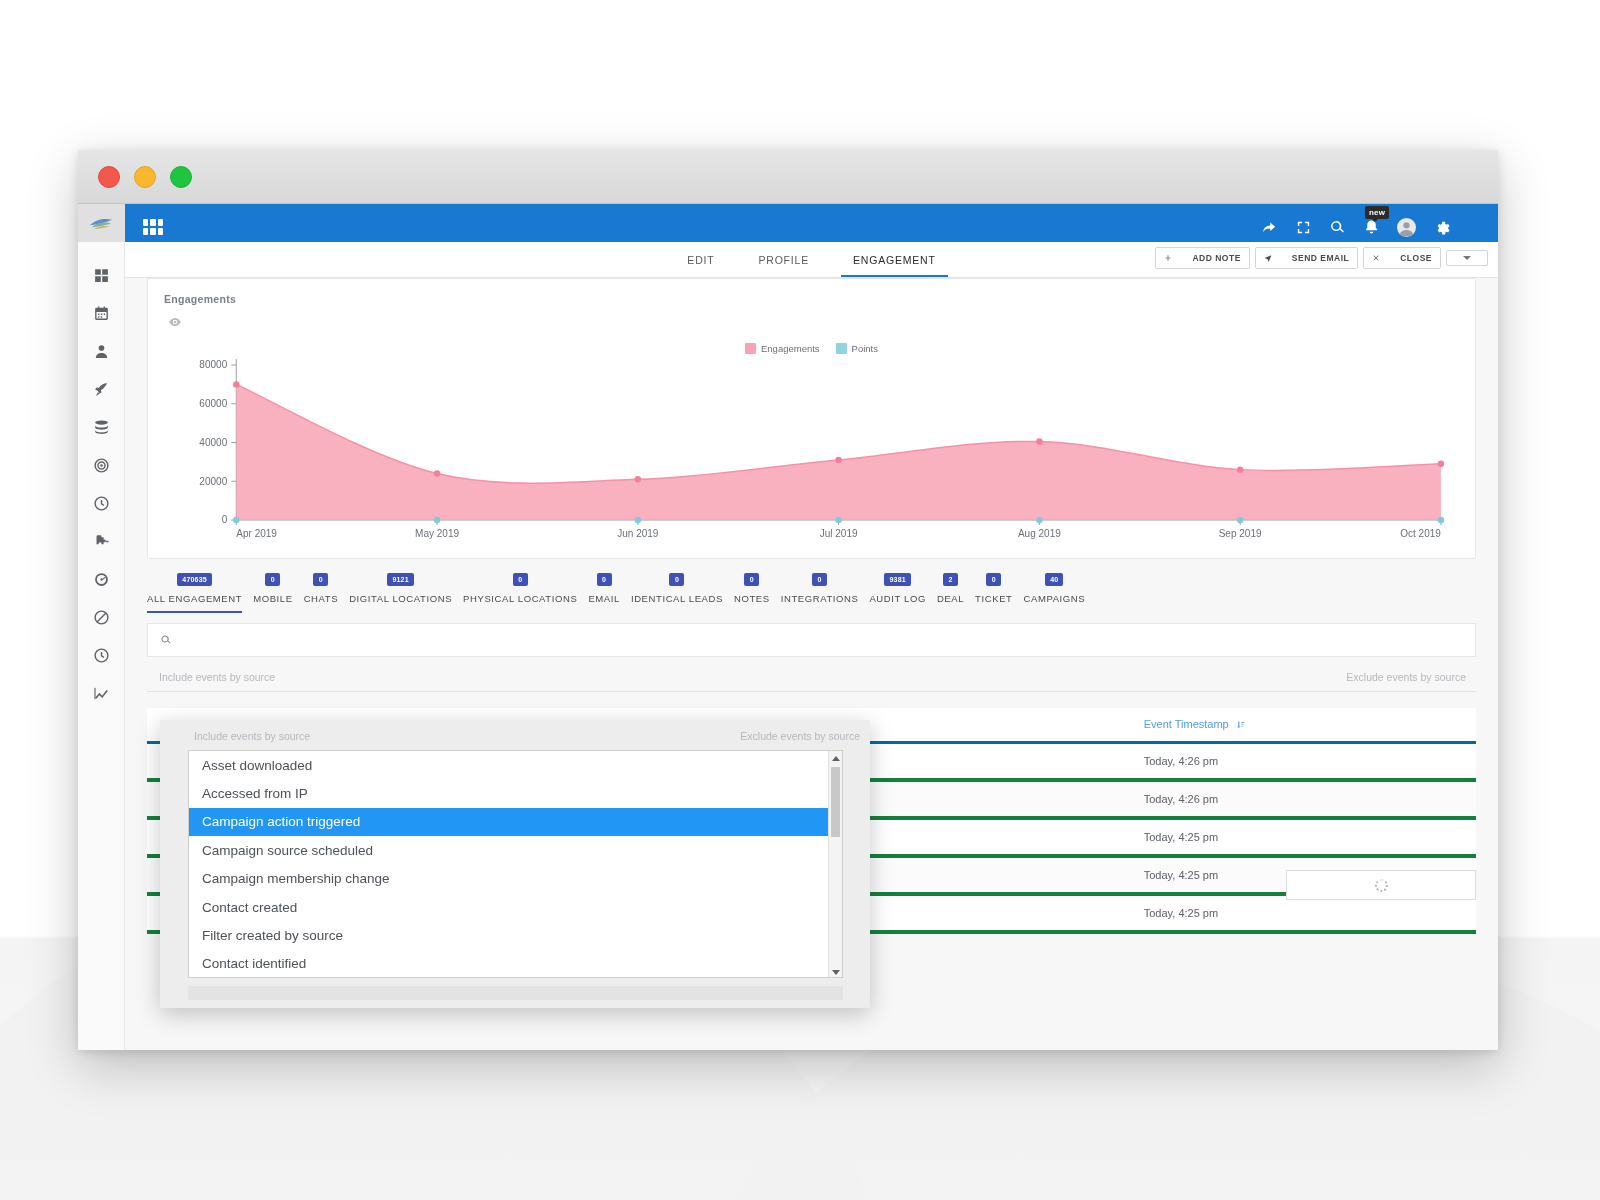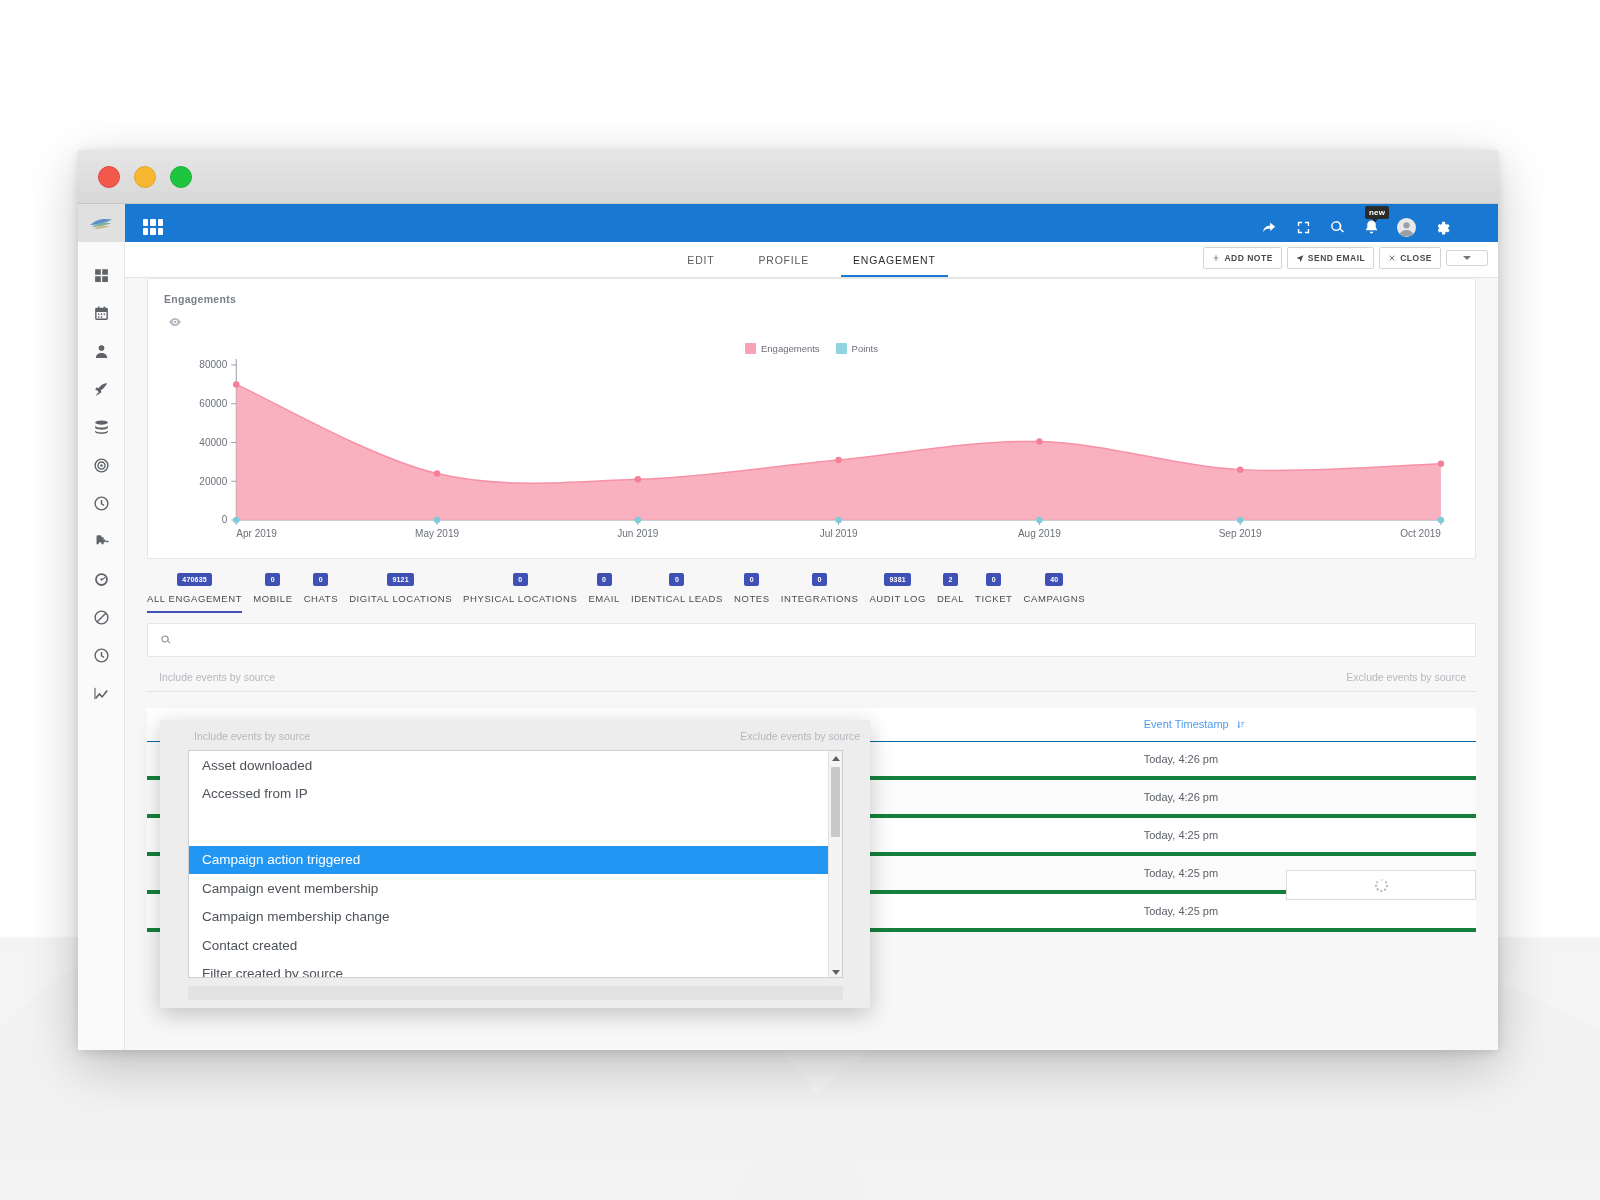--- a/index.html
+++ b/index.html
@@ -103,21 +103,21 @@
   .navtab.active { color: #2b2b2b; }
   .navtab.active::after {
     content: ""; position: absolute; left: 10px; right: 10px; bottom: 0; height: 2.5px; background: #1878d2;
   }
   .nav-actions {
     position: absolute; right: 10px; top: 5px; display: flex; gap: 5px; align-items: center;
   }
   .nav-btn {
     border: 1px solid #d5d5d5; background: #fff; border-radius: 2px;
     font-size: 8.5px; letter-spacing: .5px; color: #4a4a4a; font-weight: bold;
-    padding: 5px 8px; display: flex; align-items: center; gap: 4px; cursor: pointer;
+    padding: 5px 8px; display: flex; align-items: center; gap: 20px; cursor: pointer;
     white-space: nowrap;
   }
   .nav-btn svg { width: 8px; height: 8px; fill: #4a4a4a; }
   .nav-caret { padding: 5px 16px; }
   .caret-down { width: 0; height: 0; border-left: 4px solid transparent; border-right: 4px solid transparent; border-top: 4px solid #777; }
 
   
   .content { flex: 1; background: #f7f7f7; overflow: hidden; position: relative; }
   .page-title {
     text-align: center; font-size: 17px; color: #3b4049; padding: 18px 0 14px; background: #fff;
@@ -178,21 +178,21 @@
   .spinner {
     width: 13px; height: 13px; border-radius: 50%;
     border: 2px dotted #aeb3ba; border-top-color: #e8e8e8;
   }
 
   
   .tablewrap { margin: 16px 22px 0; background: #fff; }
   table { width: 100%; border-collapse: collapse; }
   th {
     text-align: left; font-size: 11px; color: #4f9bf0; font-weight: normal;
-    padding: 10px 8px 10px 0; border-bottom: 1px solid #0369a1;
+    padding: 10px 8px 10px 0; border-bottom: 3px solid #0369a1;
   }
   th .sort-ico { display: inline-block; margin-left: 4px; vertical-align: -1px; }
   th .sort-ico svg { width: 9px; height: 9px; fill: #4f9bf0; }
   td { font-size: 11px; color: #5c6068; padding: 11px 8px 11px 0; border-bottom: 4px solid #15803d; }
   tr.alt td { background: #fbfbfb; }
   .col-a { width: 48%; }
   .col-b { width: 27%; }
   .col-c { width: 25%; }
 
   
@@ -206,21 +206,21 @@
     padding: 10px 10px 8px 34px;
   }
   .dd-list {
     position: absolute; left: 28px; top: 30px; width: 655px; height: 228px;
     background: #fff; border: 1px solid #cfcfcf; overflow: hidden;
   }
   .dd-item {
     height: 28.4px; display: flex; align-items: center; padding-left: 13px;
     font-size: 13.5px; color: #4d5258; cursor: pointer;
   }
-  .dd-item.selected { background: #2196f3; color: #fff; margin-top: 38px; }
+  .dd-item.selected { background: #2196f3; color: #fff; }
   .dd-scrollbar {
     position: absolute; right: 0; top: 0; width: 14px; height: 228px;
     background: #f4f4f4; border-left: 1px solid #e0e0e0;
   }
   .dd-arrow { width: 14px; height: 14px; display: flex; align-items: center; justify-content: center; }
   .dd-arrow.up { position: absolute; top: 0; }
   .dd-arrow.down { position: absolute; bottom: 0; }
   .tri-up { width: 0; height: 0; border-left: 4px solid transparent; border-right: 4px solid transparent; border-bottom: 5px solid #5c6068; }
   .tri-down { width: 0; height: 0; border-left: 4px solid transparent; border-right: 4px solid transparent; border-top: 5px solid #5c6068; }
   .dd-thumb { position: absolute; top: 16px; left: 2px; width: 9px; height: 70px; background: #c8c8c8; border-radius: 1px; }
@@ -609,21 +609,21 @@
     <div class="dropdown-shell" style="left:82px; top:570px;">
       <div class="dd-head">
         <span>Include events by source</span>
         <span>Exclude events by source</span>
       </div>
       <div class="dd-list">
         <div id="ddopts">
             <div class="dd-item">Asset downloaded</div>
             <div class="dd-item">Accessed from IP</div>
             <div class="dd-item selected">Campaign action triggered</div>
-            <div class="dd-item">Campaign event membership</div>
+            <div class="dd-item">Campaign source scheduled</div>
             <div class="dd-item">Campaign membership change</div>
             <div class="dd-item">Contact created</div>
             <div class="dd-item">Filter created by source</div>
             <div class="dd-item">Contact identified</div>
           </div>
         <div class="dd-scrollbar">
           <div class="dd-arrow up">
               <span class="tri-up"></span>
             </div>
           <div class="dd-thumb"></div>

